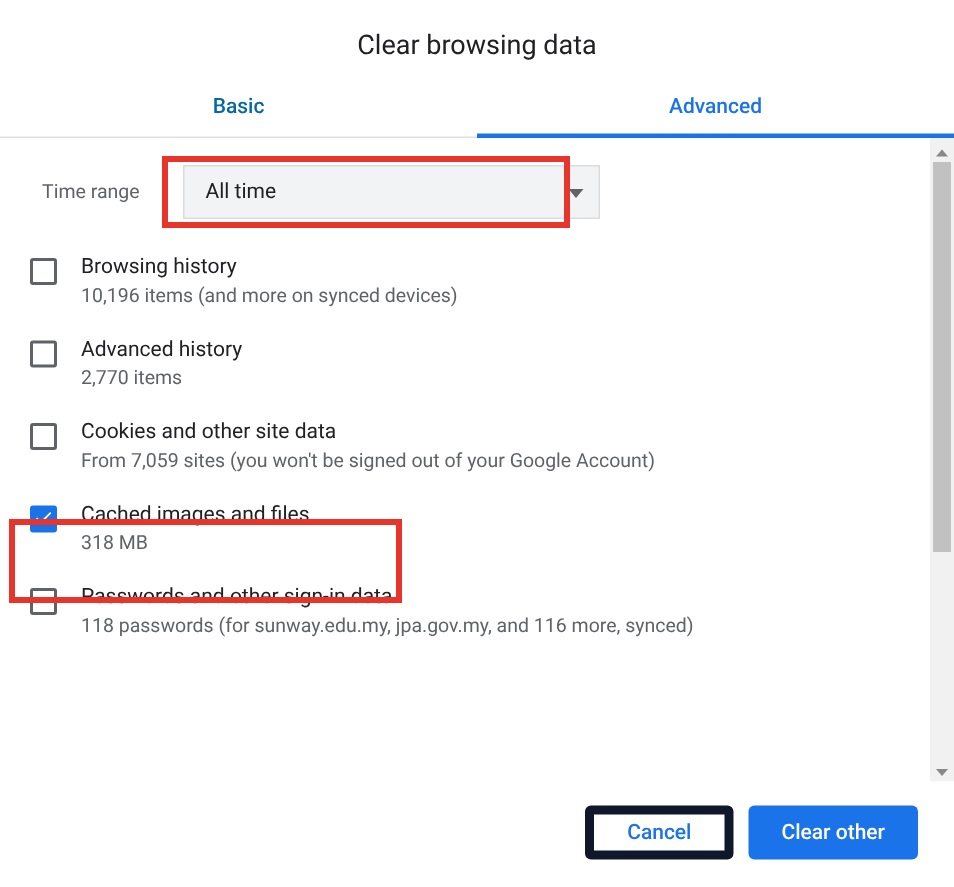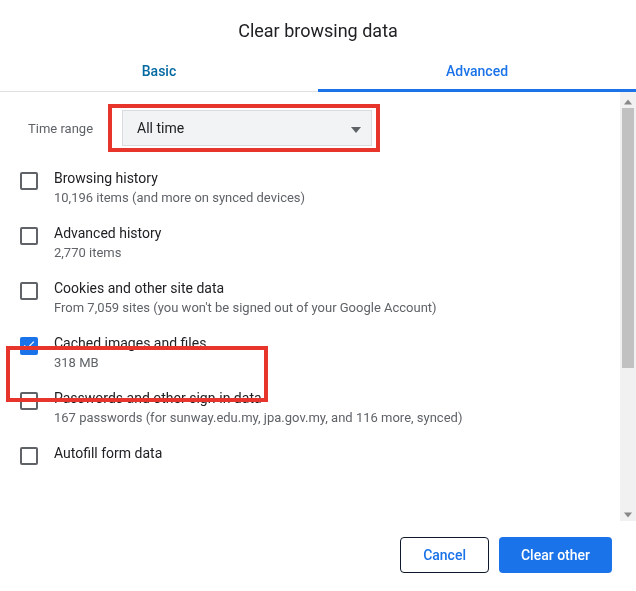--- a/index.html
+++ b/index.html
@@ -68,21 +68,21 @@
     padding: 18px 0 14px 28px;
     gap: 16px;
   }
   .time-label {
     font-size: 13px;
     color: #5f6368;
     width: 78px;
   }
   .dropdown {
     flex: 0 0 auto;
-    width: 250px;
+    width: 278px;
     height: 36px;
     border: 1px solid #dadce0;
     background: #f1f3f4;
     display: flex;
     align-items: center;
     justify-content: space-between;
     padding: 0 10px 0 14px;
     font-size: 14px;
     color: #202124;
     cursor: pointer;
@@ -175,21 +175,21 @@
     font-size: 14px;
     font-weight: 500;
     cursor: pointer;
     display: inline-flex;
     align-items: center;
     justify-content: center;
   }
   .btn-secondary {
     background: #fff;
     color: #1a73e8;
-    border: 1px solid #0f172a;
+    border: 6px solid #0f172a;
   }
   .btn-primary {
     background: #1a73e8;
     color: #fff;
     border: none;
   }
   .item.partial { padding-bottom: 0; }
 </style>
 </head>
 <body>
@@ -260,30 +260,24 @@
           <div class="item-text">
             <div class="item-title">Cached images and files</div>
             <div class="item-sub">318 MB</div>
           </div>
         </div>
 
         <div class="item">
           <div class="checkbox"></div>
           <div class="item-text">
             <div class="item-title">Passwords and other sign-in data</div>
-            <div class="item-sub">167 passwords (for sunway.edu.my, jpa.gov.my, and 116 more, synced)</div>
-          </div>
-        </div>
-
-        <div class="item partial">
-          <div class="checkbox"></div>
-          <div class="item-text">
-            <div class="item-title">Autofill form data</div>
-          </div>
-        </div>
+            <div class="item-sub">118 passwords (for sunway.edu.my, jpa.gov.my, and 116 more, synced)</div>
+          </div>
+        </div>
+
 
       </div>
 
       <div class="highlight-dropdown"></div>
       <div class="highlight-cache" style="top:254px"></div>
 
     </div>
 
     <div class="scrollbar">
       <div class="sb-btn">

